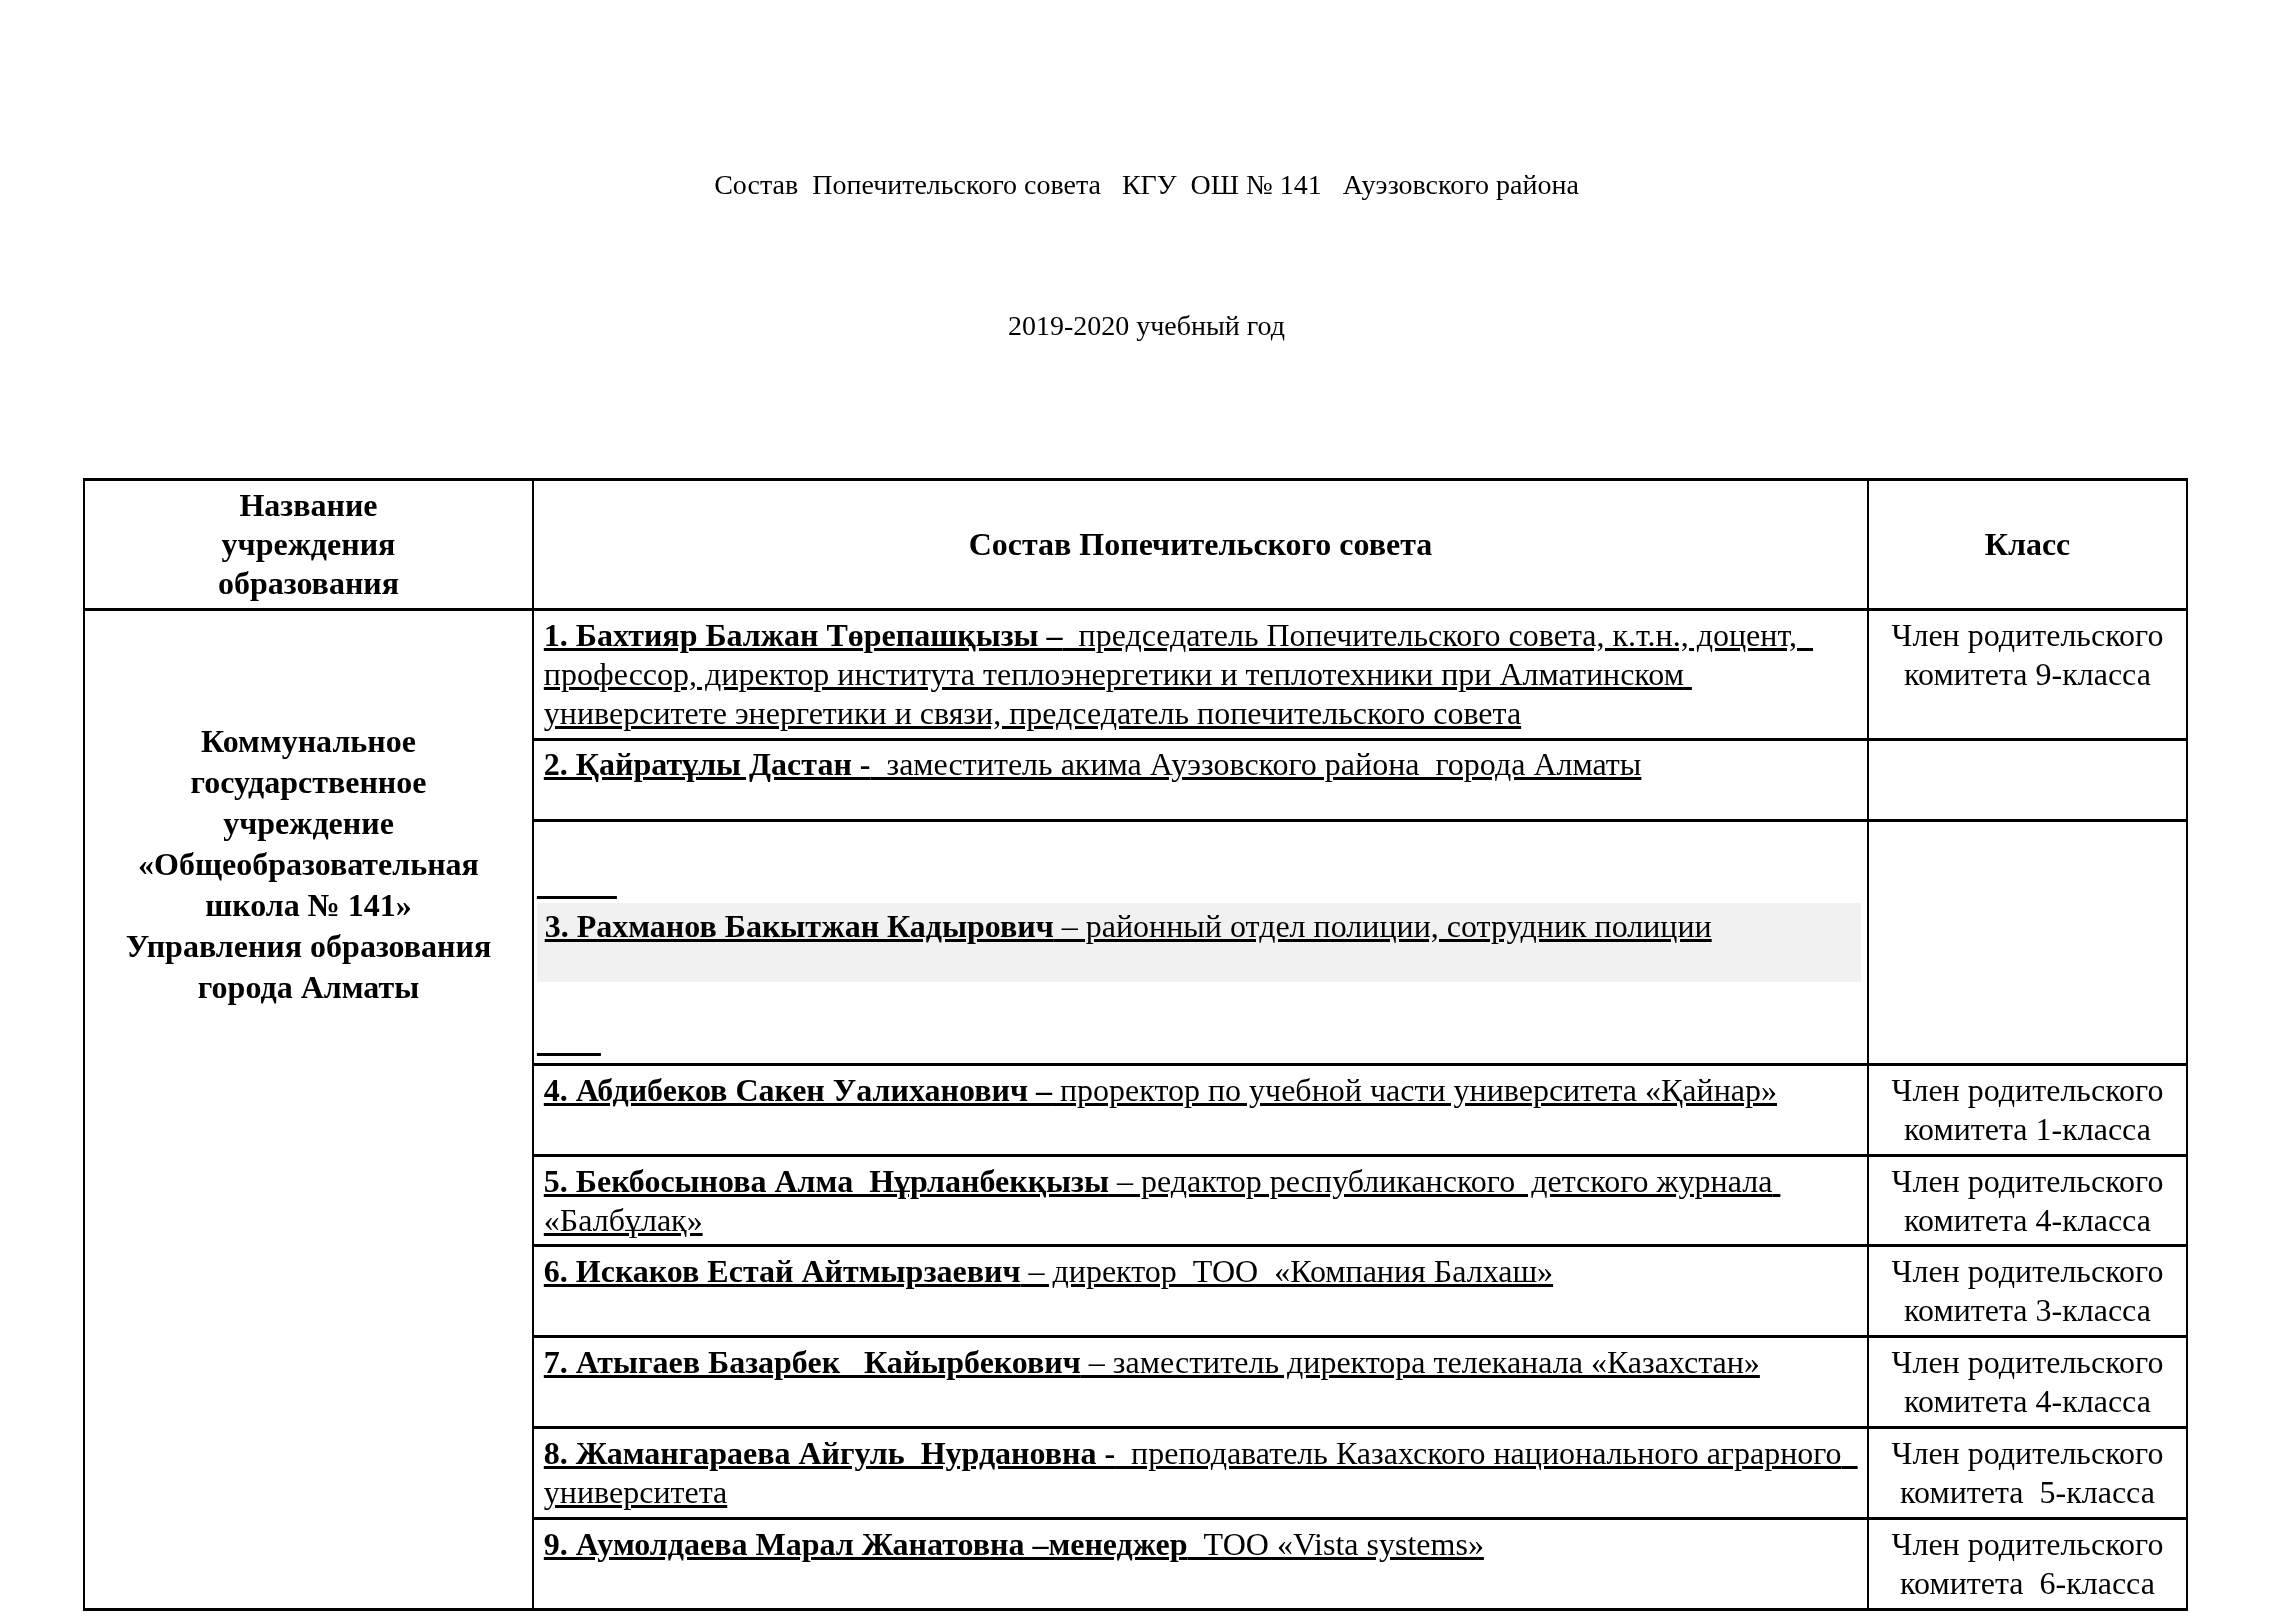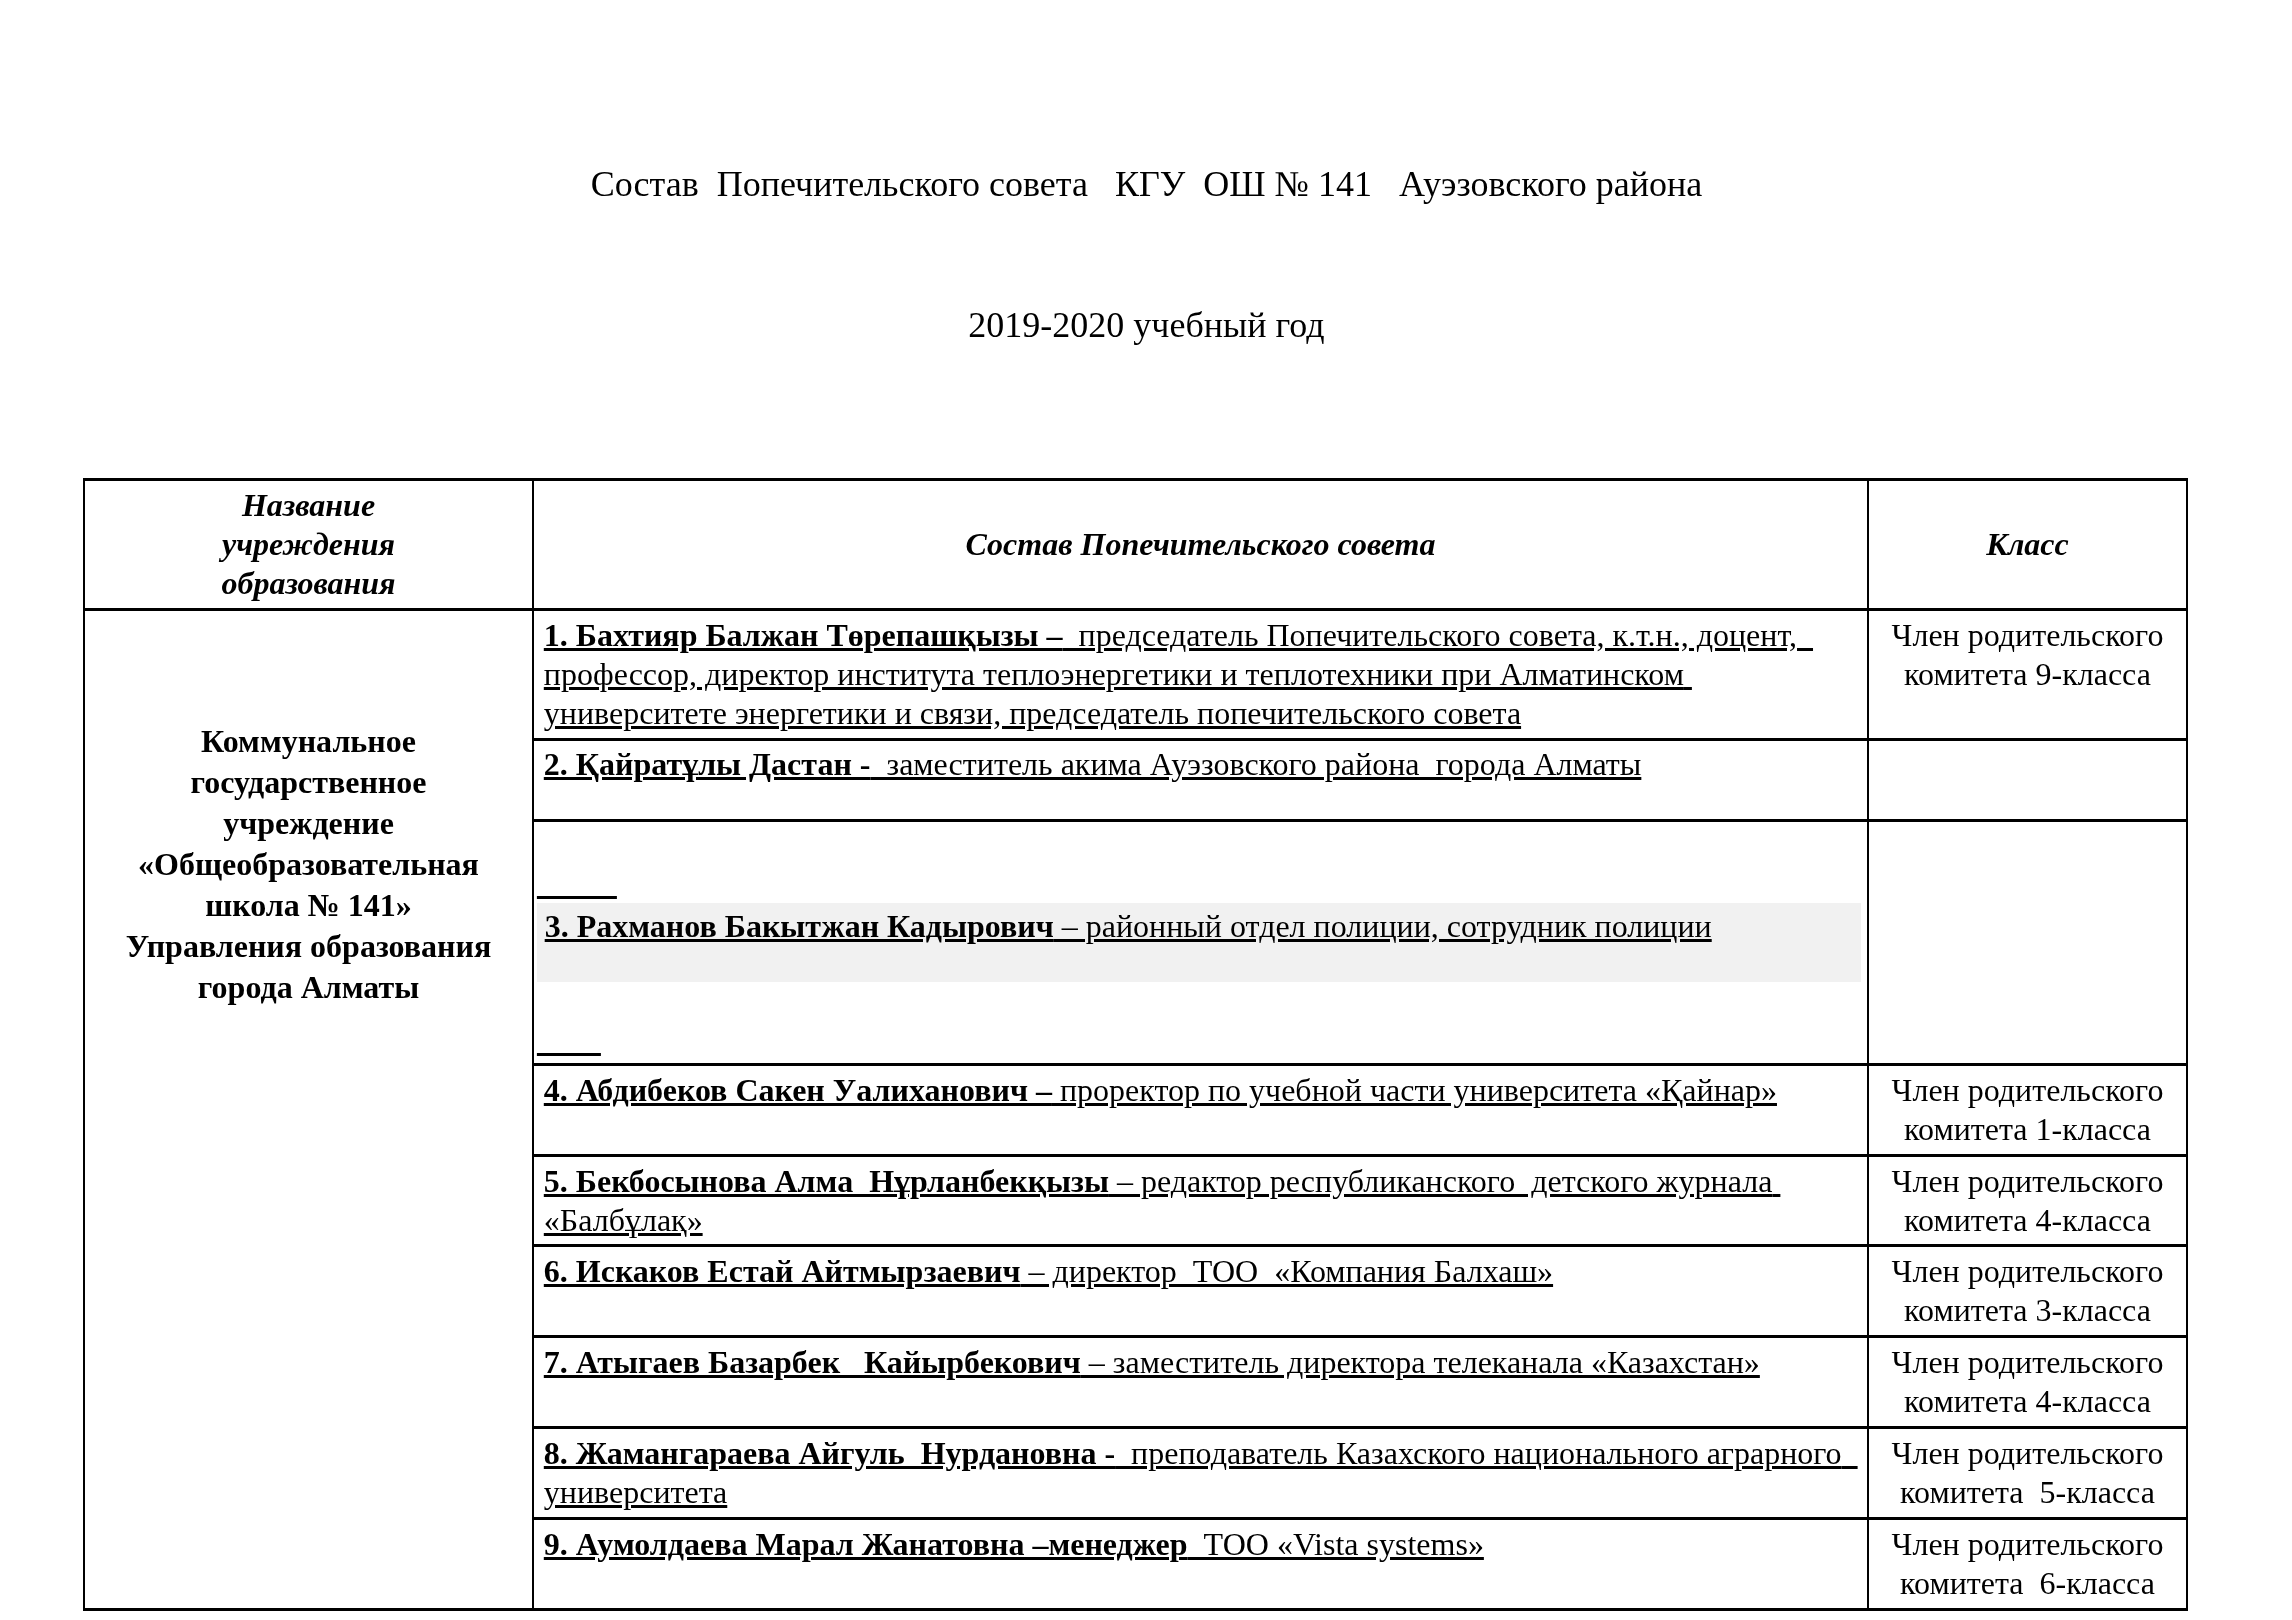--- a/index.html
+++ b/index.html
@@ -11,21 +11,21 @@
     background:#ffffff;
     width:2293px; height:1620px;
     font-family:"Liberation Serif","DejaVu Serif",serif;
     color:#000;
   }
   .page{ width:2293px; height:1620px; overflow:hidden; position:relative; background:#fff; }
 
   .title-block{
     padding-top:67px;
     text-align:center;
-    font-size:36px;
+    font-size:28px;
     line-height:47px;
     white-space:pre-wrap;
   }
 
   table.trustees{
     border-collapse:collapse;
     table-layout:fixed;
     margin:35px 0 0 83px;
     width:2102px;
     font-size:32px;
@@ -42,21 +42,20 @@
     vertical-align:top;
     padding:4.9px 9.8px;
     text-align:left;
   }
   th{
     font-weight:bold;
     text-align:center;
     vertical-align:middle;
     white-space:pre-line;
     height:116px;
-    font-style:italic;
   }
   td.institution{
     text-align:center;
     font-weight:bold;
     padding-top:110px;
     white-space:pre-line;
     line-height:41px;
   }
   td.comp{ white-space:pre-wrap;text-decoration:underline; }
   td.cls{ white-space:pre-wrap;text-align:center; }

